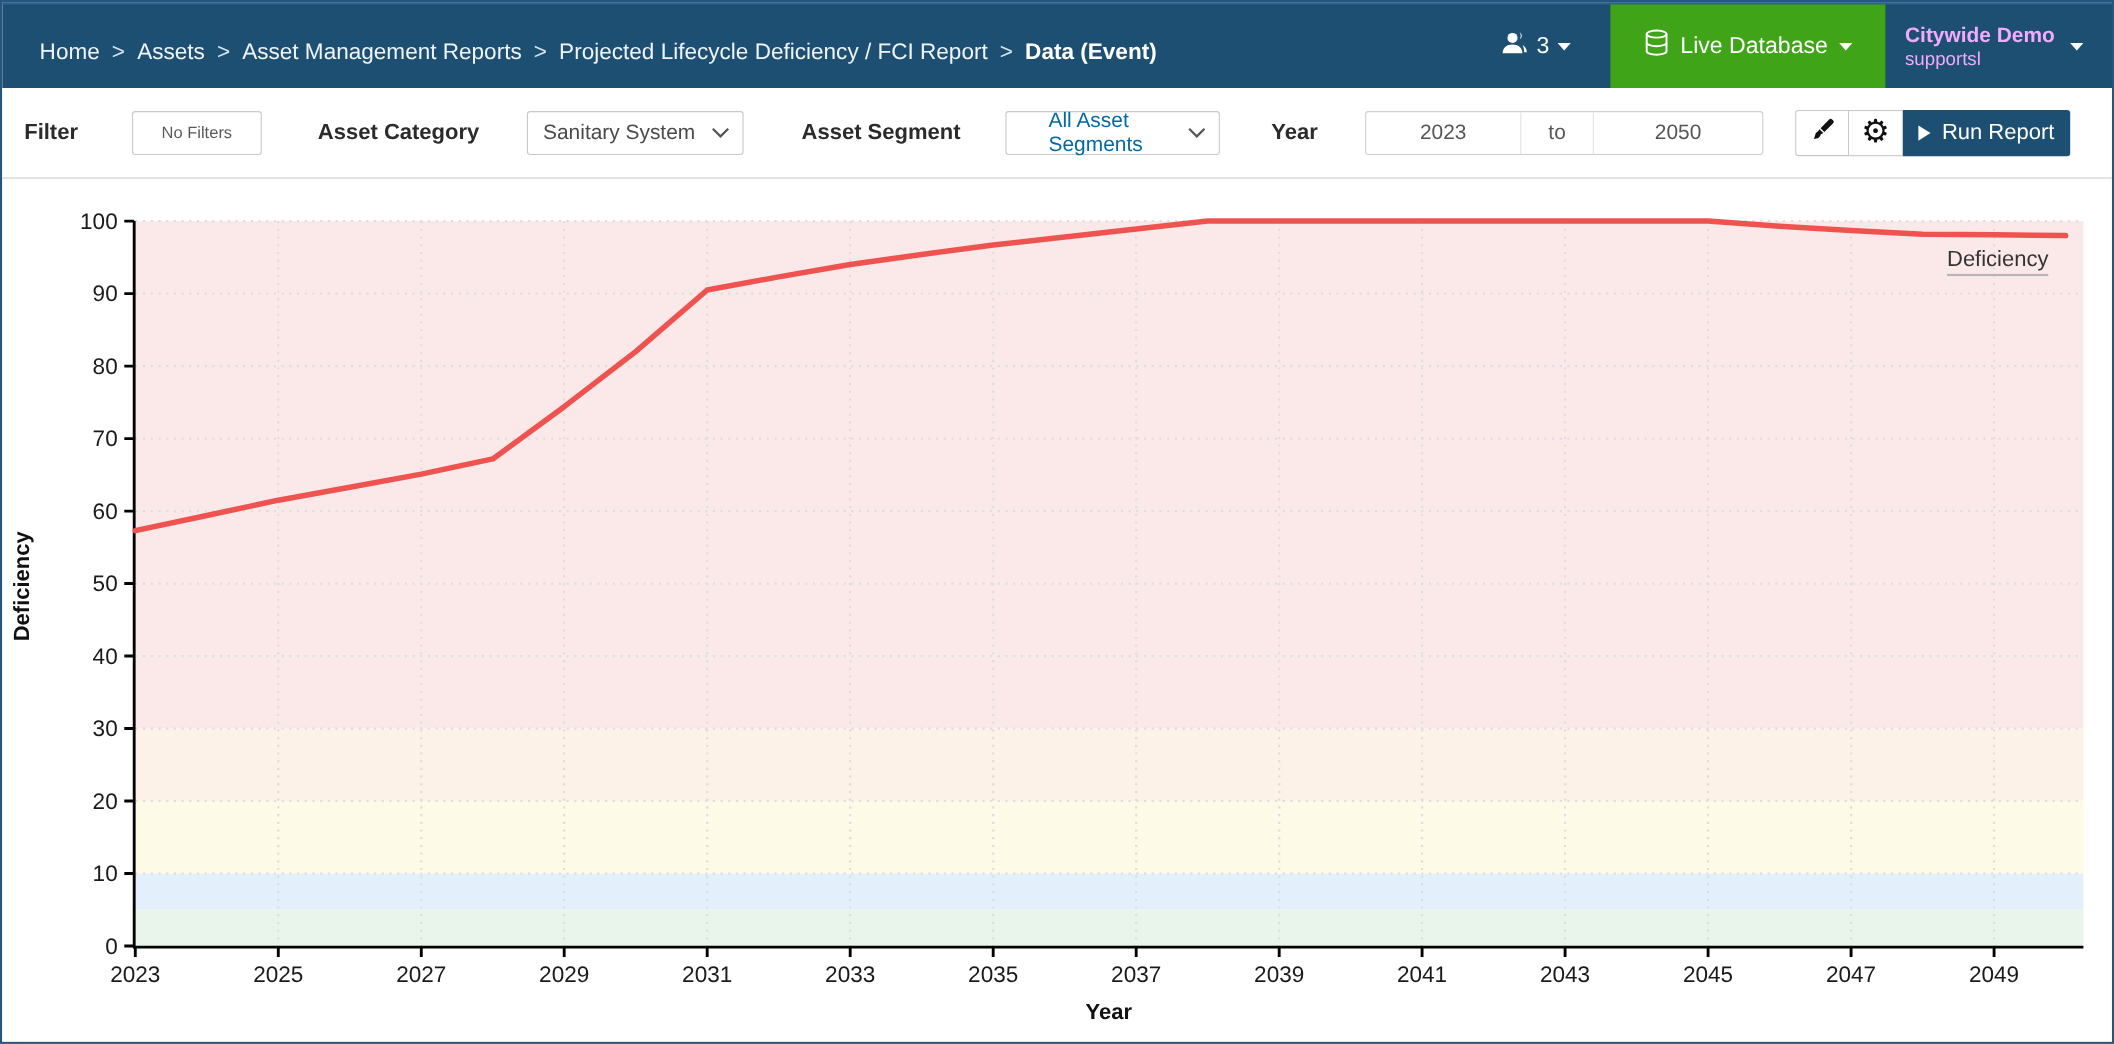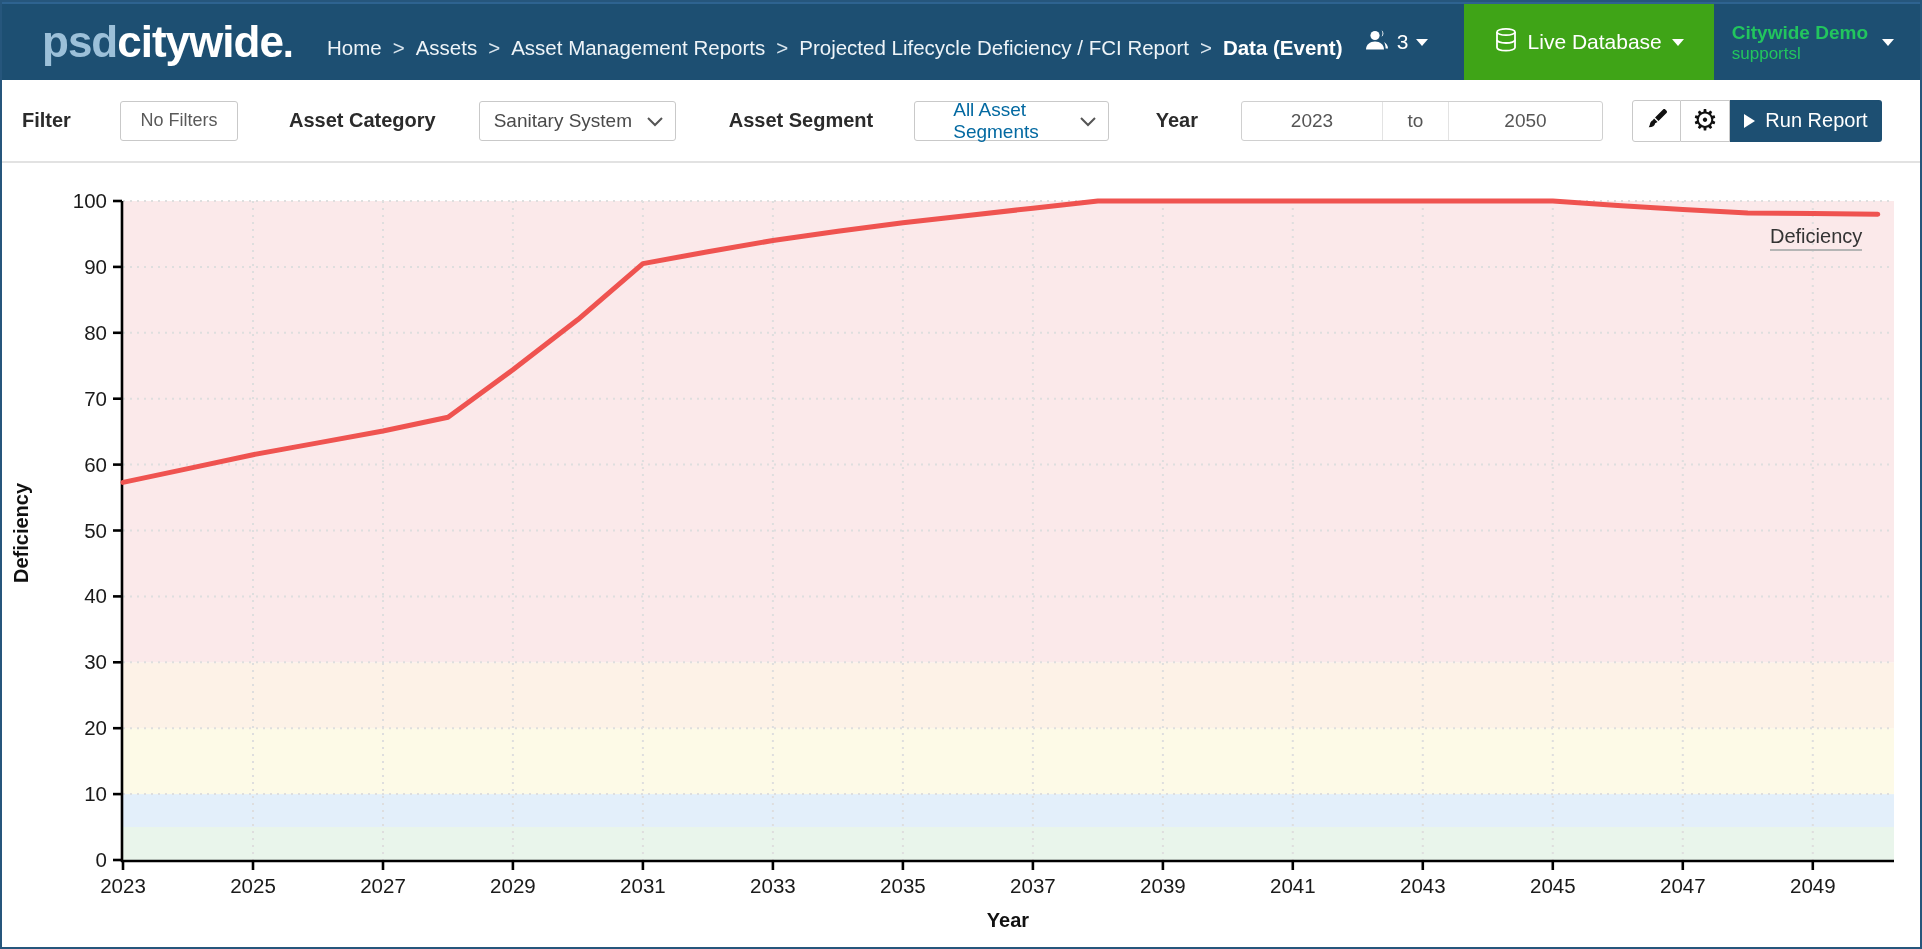--- a/index.html
+++ b/index.html
@@ -13,28 +13,28 @@
   .logo .p2 { color:#ffffff; }
   .logo .dot { color:#ffffff; font-size:40px; }
   .breadcrumb { display:flex; align-items:center; margin-left:34px; font-size:20.5px; color:#eef4f8; white-space:nowrap;margin-top:12px; }
   .breadcrumb .sep { margin:0 11px; color:#d9e5ee; }
   .crumb { cursor:pointer; }
   .crumb.current { font-weight:bold; color:#ffffff; }
   .nav-right { margin-left:auto; display:flex; align-items:center; height:100%; }
   .users { display:flex; align-items:center; gap:7px; color:#fff; font-size:21px; margin-right:36px; cursor:pointer; }
   .caret { width:0; height:0; border-left:6px solid transparent; border-right:6px solid transparent; border-top:7px solid #fff; display:inline-block; }
   .live-db { height:100%; background:#3fa417; display:flex; align-items:center; gap:10px; padding:0 30px; color:#fff; font-size:21px; cursor:pointer; }
-  .account { display:flex; align-items:center; gap:14px; margin:0 26px 0 18px; color:#22c55e; cursor:pointer; }
+  .account { display:flex; align-items:center; gap:14px; margin:0 26px 0 18px; color:#f0abfc; cursor:pointer; }
   .account .name { font-size:19px; font-weight:bold; line-height:22px; }
   .account .sub { font-size:17px; line-height:19px; }
 
   
   .filterbar { height:83px; background:#fff; border-bottom:2px solid #e2e2e2; display:flex; align-items:center; flex-shrink:0;gap:29px; }
   .flabel { font-size:20px; font-weight:bold; color:#2b2b2b; white-space:nowrap; }
-  .nofilters { margin-left:20px; width:186px; height:40px; border:1px solid #c9c9c9; border-radius:3px; display:flex; align-items:center; justify-content:center; font-size:18px; color:#5a5a5a; cursor:pointer; background:#fff; }
+  .nofilters { margin-left:20px; width:186px; height:40px; border:1px solid #c9c9c9; border-radius:3px; display:flex; align-items:center; justify-content:center; font-size:15px; color:#5a5a5a; cursor:pointer; background:#fff; }
   .selectbox { height:40px; border:1px solid #c9c9c9; border-radius:3px; background:#fff; display:flex; align-items:center; justify-content:space-between; padding:0 12px 0 14px; font-size:19px; cursor:pointer; }
   .selectbox .val { color:#4a4a4a; }
   .selectbox.muted .val { color:#0369a1;margin-left:24px; }
   .yeargroup { margin-left:14px; height:40px; border:1px solid #d0d0d0; border-radius:3px; display:flex; align-items:stretch; background:#fff; }
   .yeargroup .cell { display:flex; align-items:center; justify-content:center; font-size:19px; color:#555; }
   .yeargroup .cell + .cell { border-left:1px solid #e3e3e3; }
   .btngroup { margin-left:auto; margin-right:38px; display:flex; height:42px; border-radius:3px; }
   .iconbtn { width:49px; border:1px solid #c9c9c9; background:#fff; display:flex; align-items:center; justify-content:center; cursor:pointer; }
   .iconbtn:first-child { border-radius:3px 0 0 3px; }
   .iconbtn + .iconbtn { border-left:none; }
@@ -46,21 +46,20 @@
   .chartwrap { position:relative; flex:1; background:#fff; }
   #chart-svg { position:absolute; left:0; top:0; }
   .ylab { position:absolute; left:4px; top:285px; height:170px; width:30px; display:flex; align-items:center; justify-content:center; writing-mode:vertical-rl; transform:rotate(180deg); font-size:20px; font-weight:bold; color:#111; }
   .xlab { position:absolute; left:906px; top:746px; width:200px; text-align:center; font-size:20px; font-weight:bold; color:#111; }
   .endlabel { position:absolute; left:1768px; top:62px; font-size:20px; color:#333; border-bottom:2px solid #b5b5b5; padding-bottom:1px; }
 </style>
 </head>
 <body>
 
 <header class="navbar">
-  <div class="logo"><span class="p1">psd</span><span class="p2">citywide</span><span class="dot">.</span></div>
 
   <nav class="breadcrumb">
     <span class="crumb">Home</span>
     <span class="sep">&gt;</span>
     <span class="crumb">Assets</span>
     <span class="sep">&gt;</span>
     <span class="crumb">Asset Management Reports</span>
     <span class="sep">&gt;</span>
     <span class="crumb">Projected Lifecycle Deficiency / FCI Report</span>
     <span class="sep">&gt;</span>

